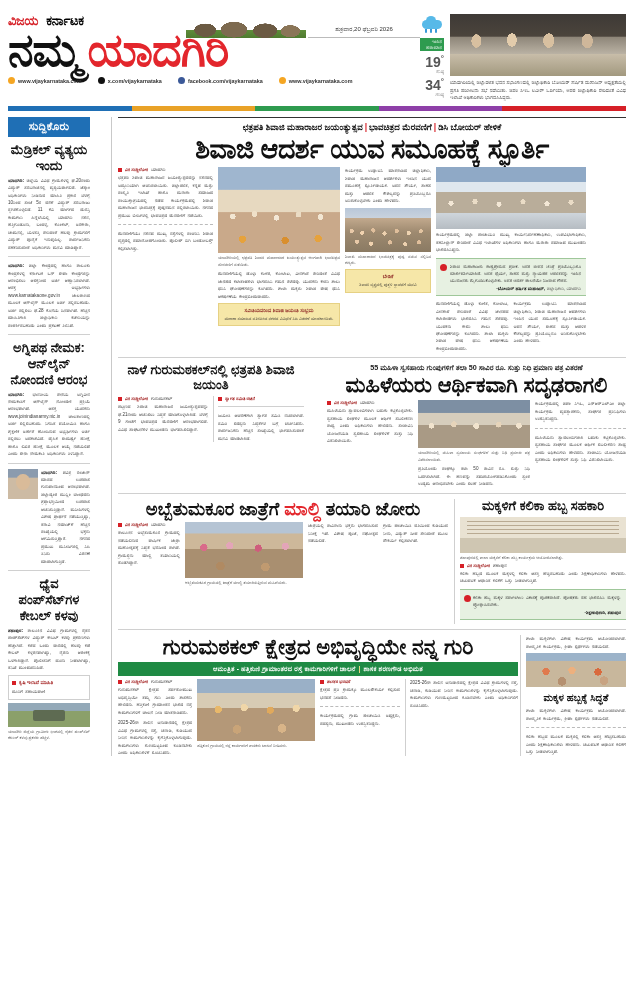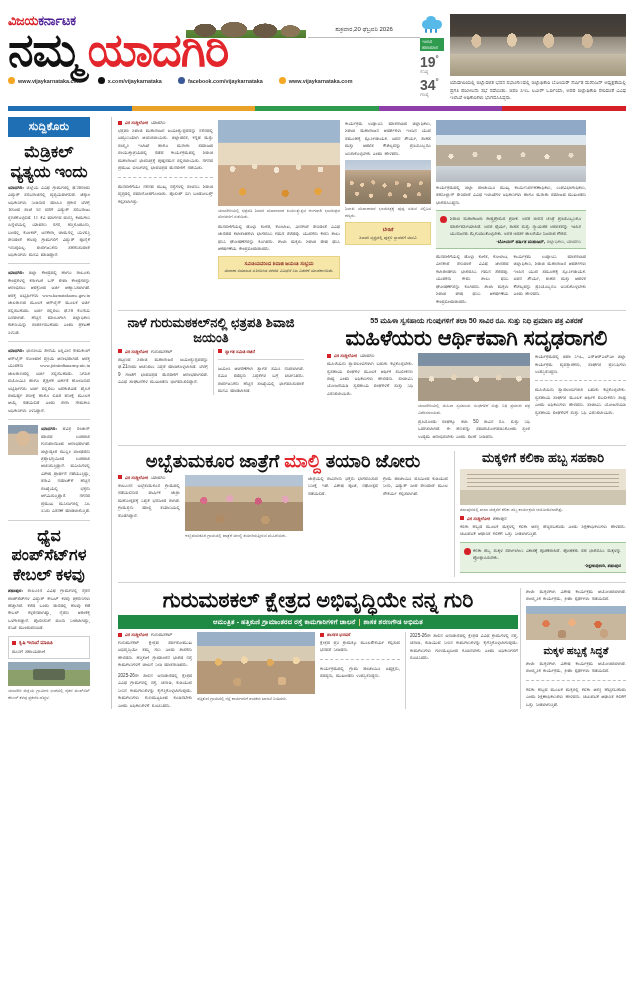--- a/index.html
+++ b/index.html
@@ -12,21 +12,21 @@
     overflow:hidden;
     position:relative;
   }
   .page{ width:634px; height:995px; position:relative; padding:0 8px; }
 
   
   .masthead{ display:flex; align-items:flex-start; padding:14px 0 4px 0; height:104px; position:relative; }
   .mh-left{ width:300px; position:relative; }
   .brand-small{ font-size:13px; font-weight:bold; letter-spacing:-0.3px; line-height:1; }
   .brand-small .vij{ color:#d62027; }
-  .brand-small .kar{ color:#4c1d95; }
+  .brand-small .kar{ color:#000000;margin-left:8px; }
   .brand-big{ display:flex; align-items:baseline; margin-top:2px; line-height:0.92; }
   .bb-black{ font-size:46px; font-weight:bold; color:#111; letter-spacing:-1px; }
   .bb-red{ font-size:46px; font-weight:bold; color:#e3262c; letter-spacing:-1px; margin-left:6px; }
   .hill{
     position:absolute; left:178px; top:-2px; width:120px; height:26px;
     background:
       radial-gradient(ellipse 18px 11px at 16% 70%, #6b5a43 0 60%, transparent 61%),
       radial-gradient(ellipse 22px 13px at 40% 68%, #7d6a4f 0 60%, transparent 61%),
       radial-gradient(ellipse 20px 12px at 66% 72%, #6b5a43 0 60%, transparent 61%),
       radial-gradient(ellipse 16px 10px at 87% 74%, #8a7557 0 60%, transparent 61%),
@@ -37,21 +37,21 @@
   .soc .dot{ width:7px; height:7px; border-radius:50%; display:inline-block; }
   .soc .dot.orange{ background:#f5a623; }
   .soc .dot.fb{ background:#3b5998; }
   .soc .dot.x{ background:#111; }
   .soc b{ font-weight:bold; }
 
   .mh-date{
     width:112px; text-align:center; font-size:6px; color:#333;
     padding-top:6px; border-bottom:1px solid #bbb; padding-bottom:4px; margin-top:6px;
   }
-  .mh-weather{ width:34px; text-align:left; padding-top:4px; }
+  .mh-weather{ width:34px; text-align:right; padding-top:4px; }
   .wicon{ width:22px; height:18px; margin:0 auto; position:relative; }
   .wicon .cloud{
     position:absolute; left:1px; top:2px; width:20px; height:9px; border-radius:6px;
     background:#57b9e8;
   }
   .wicon .cloud:after{
     content:""; position:absolute; left:4px; top:-4px; width:10px; height:9px;
     border-radius:50%; background:#57b9e8;
   }
   .wicon .drop{ position:absolute; width:2px; height:4px; background:#3a9ad9; border-radius:0 0 2px 2px; top:11px; }
@@ -80,29 +80,29 @@
     background:linear-gradient(to bottom,#c8bda9,#a2997f);
   }
   .mh-cap{ font-size:5px; line-height:1.5; color:#333; margin-top:3px; text-align:justify; }
 
   
   .strip{ display:flex; height:5px; margin:2px 0 6px 0; }
   .strip i{ flex:1; display:block; }
 
   
   .grid{ display:flex; gap:6px; }
-  .col-left{ width:104px; flex:none; border-right:1px solid #c9c9c9; padding-right:21px;font-family:Liberation Serif, serif; }
+  .col-left{ width:104px; flex:none; border-right:1px solid #c9c9c9; padding-right:21px; }
   .col-main{ flex:1; }
 
   .sec-band{
     background:#1f6fb5; color:#fff; text-align:center; font-size:11px;
     padding:3px 0 4px 0; font-weight:bold; letter-spacing:.3px;
   }
   .sb-headline{
-    font-size:16px; font-weight:bold; line-height:1.22; text-align:center;
+    font-size:13px; font-weight:bold; line-height:1.22; text-align:center;
     margin:5px 0 3px 0; color:#111;
   }
   .sb-headline.small{ font-size:10px; }
   .hr-thin{ border-top:1px solid #d0d0d0; margin:5px 0; }
   .hr-dash{ border-top:1px dashed #bbb; margin:5px 0; }
 
   
   .txt{ font-size:4.6px; line-height:1.62; text-align:justify; color:#3a3a3a; word-spacing:1px; }
   .txt .lead{ font-weight:bold; color:#111; }
 
@@ -366,20 +366,21 @@
 
       <div class="sb-headline">ಮೆಡ್ರಿಕಲ್ ವ್ಯತ್ಯಯ ಇಂದು</div>
       <div class="txt"><span class="lead">ಯಾದಗಿರಿ:</span> <span>ಜಿಲ್ಲೆಯ ವಿವಿಧ ಗ್ರಾಮಗಳಲ್ಲಿ ಫೆ.20ರಂದು ವಿದ್ಯುತ್ ಸರಬರಾಜಿನಲ್ಲಿ ವ್ಯತ್ಯಯವಾಗಲಿದೆ. ಜೆಸ್ಕಾಂ ಅಧಿಕಾರಿಗಳು ನೀಡಿರುವ ಮಾಹಿತಿ ಪ್ರಕಾರ ಬೆಳಗ್ಗೆ 10ರಿಂದ ಸಂಜೆ 5ರ ವರೆಗೆ ವಿದ್ಯುತ್ ಸರಬರಾಜು ಸ್ಥಗಿತಗೊಳ್ಳಲಿದೆ. 11 ಕೆವಿ ಮಾರ್ಗದ ದುರಸ್ತಿ ಕಾಮಗಾರಿ ಹಿನ್ನೆಲೆಯಲ್ಲಿ ಯಾದಗಿರಿ ನಗರ, ಹತ್ತಿಗೂಡೂರು, ಬಂದಳ್ಳಿ, ಕೊಂಕಲ್, ಅರಕೇರಾ, ಚಾಮನಳ್ಳಿ, ಯಳಸತ್ತಿ ಸೇರಿದಂತೆ ಹಲವು ಗ್ರಾಮಗಳಿಗೆ ವಿದ್ಯುತ್ ಪೂರೈಕೆ ಇರುವುದಿಲ್ಲ. ಸಾರ್ವಜನಿಕರು ಸಹಕರಿಸುವಂತೆ ಅಧಿಕಾರಿಗಳು ಮನವಿ ಮಾಡಿದ್ದಾರೆ.</span></div>
 
       <div class="hr-thin"></div>
 
       <div class="txt"><span class="lead">ಯಾದಗಿರಿ:</span> <span>ಜಿಲ್ಲಾ ಕೇಂದ್ರದಲ್ಲಿ ಹಾಗೂ ತಾಲೂಕು ಕೇಂದ್ರಗಳಲ್ಲಿ ಕರ್ನಾಟಕ ಒನ್ ಸೇವಾ ಕೇಂದ್ರಗಳನ್ನು ಆರಂಭಿಸಲು ಆಸಕ್ತರಿಂದ ಅರ್ಜಿ ಆಹ್ವಾನಿಸಲಾಗಿದೆ. ಆಸಕ್ತ ಅಭ್ಯರ್ಥಿಗಳು www.karnatakaone.gov.in ಜಾಲತಾಣದ ಮೂಲಕ ಆನ್‌ಲೈನ್ ಮೂಲಕ ಅರ್ಜಿ ಸಲ್ಲಿಸಬಹುದು. ಅರ್ಜಿ ಸಲ್ಲಿಸಲು ಫೆ.28 ಕೊನೆಯ ದಿನವಾಗಿದೆ. ಹೆಚ್ಚಿನ ಮಾಹಿತಿಗಾಗಿ ಜಿಲ್ಲಾಧಿಕಾರಿ ಕಚೇರಿಯನ್ನು ಸಂಪರ್ಕಿಸಬಹುದು ಎಂದು ಪ್ರಕಟಣೆ ತಿಳಿಸಿದೆ.</span></div>
 
       <div class="hr-thin"></div>
 
+      <div class="sb-headline">ಅಗ್ನಿಪಥ ನೇಮಕ: ಆನ್‌ಲೈನ್ ನೋಂದಣಿ ಆರಂಭ</div>
       <div class="txt"><span class="lead">ಯಾದಗಿರಿ:</span> <span>ಭಾರತೀಯ ಸೇನೆಯ ಅಗ್ನಿವೀರ ನೇಮಕಾತಿಗೆ ಆನ್‌ಲೈನ್ ನೋಂದಣಿ ಪ್ರಕ್ರಿಯೆ ಆರಂಭವಾಗಿದೆ. ಆಸಕ್ತ ಯುವಕರು www.joinindianarmy.nic.in ಜಾಲತಾಣದಲ್ಲಿ ಅರ್ಜಿ ಸಲ್ಲಿಸಬಹುದು. ನಿಗದಿತ ವಯೋಮಿತಿ ಹಾಗೂ ಶೈಕ್ಷಣಿಕ ಅರ್ಹತೆ ಹೊಂದಿರುವ ಅಭ್ಯರ್ಥಿಗಳು ಅರ್ಜಿ ಸಲ್ಲಿಸಲು ಅವಕಾಶವಿದೆ. ದೈಹಿಕ ಸಾಮರ್ಥ್ಯ ಪರೀಕ್ಷೆ ಹಾಗೂ ಲಿಖಿತ ಪರೀಕ್ಷೆ ಮೂಲಕ ಆಯ್ಕೆ ನಡೆಯಲಿದೆ ಎಂದು ಸೇನಾ ನೇಮಕಾತಿ ಅಧಿಕಾರಿಗಳು ತಿಳಿಸಿದ್ದಾರೆ.</span></div>
 
       <div class="hr-thin"></div>
 
       <div style="display:flex;gap:3px;margin-top:2px;">
         <div class="photo portrait" style="width:30px;height:30px;flex:none;"></div>
         <div class="txt" style="flex:1;"><span class="lead">ಯಾದಗಿರಿ:</span> <span>ಪವಿತ್ರ ರಂಜಾನ್ ಮಾಸದ ಉಪವಾಸ ಗುರುವಾರದಿಂದ ಆರಂಭವಾಗಿದೆ. ಜಿಲ್ಲಾದ್ಯಂತ ಮುಸ್ಲಿಂ ಬಾಂಧವರು ಶ್ರದ್ಧಾಭಕ್ತಿಯಿಂದ ಉಪವಾಸ ಆಚರಿಸುತ್ತಿದ್ದಾರೆ. ಮಸೀದಿಗಳಲ್ಲಿ ವಿಶೇಷ ಪ್ರಾರ್ಥನೆ ನಡೆಯುತ್ತಿದ್ದು, ತರಾವಿ ನಮಾಜ್‌ಗೆ ಹೆಚ್ಚಿನ ಸಂಖ್ಯೆಯಲ್ಲಿ ಭಕ್ತರು ಆಗಮಿಸುತ್ತಿದ್ದಾರೆ. ನಗರದ ಪ್ರಮುಖ ಮಸೀದಿಗಳಲ್ಲಿ ಸಿಹಿ ತಿನಿಸು ವಿತರಣೆ ಮಾಡಲಾಗುತ್ತಿದೆ.</span></div>
       </div>
 
       <div class="hr-thin"></div>
@@ -394,20 +395,24 @@
           </div>
         <div class="txt">ದೂರಿಗೆ ಸಹಾಯವಾಣಿ</div>
       </div>
 
       <div class="photo pump" style="width:100%;height:24px;margin-top:3px;"></div>
       <div class="cap">ಯಾದಗಿರಿ ಜಿಲ್ಲೆಯ ಗ್ರಾಮೀಣ ಭಾಗದಲ್ಲಿ ರೈತರ ಪಂಪ್‌ಸೆಟ್ ಕೇಬಲ್ ಕಳವು ಪ್ರಕರಣ ಹೆಚ್ಚಳ.</div>
     </div>
 
     <div class="col-main">
 
+      <div class="kicker">
+        <span>ಛತ್ರಪತಿ ಶಿವಾಜಿ ಮಹಾರಾಜರ ಜಯಂತ್ಯುತ್ಸವ</span><span class="sep">|</span><span>ಭಾವಚಿತ್ರದ ಮೆರವಣಿಗೆ</span><span class="sep">|</span><span>ಡಿಸಿ ಬೋಯರ್ ಹೇಳಿಕೆ</span>
+      </div>
+      <div class="lead-h">ಶಿವಾಜಿ ಆದರ್ಶ ಯುವ ಸಮೂಹಕ್ಕೆ ಸ್ಫೂರ್ತಿ</div>
 
       <div class="lead-body">
 
         <div class="lb-col" style="width:95px;">
           <div class="byline">
               <i class="sq"></i>
               <span>ವಿಕ ಸುದ್ದಿಲೋಕ</span> 
               <span class="who">ಯಾದಗಿರಿ</span>
             </div>
           <div class="txt">ಛತ್ರಪತಿ ಶಿವಾಜಿ ಮಹಾರಾಜರ ಜಯಂತ್ಯುತ್ಸವವನ್ನು ನಗರದಲ್ಲಿ ಅದ್ಧೂರಿಯಾಗಿ ಆಚರಿಸಲಾಯಿತು. ಜಿಲ್ಲಾಡಳಿತ, ಕನ್ನಡ ಮತ್ತು ಸಂಸ್ಕೃತಿ ಇಲಾಖೆ ಹಾಗೂ ಮರಾಠಾ ಸಮಾಜದ ಸಂಯುಕ್ತಾಶ್ರಯದಲ್ಲಿ ನಡೆದ ಕಾರ್ಯಕ್ರಮದಲ್ಲಿ ಶಿವಾಜಿ ಮಹಾರಾಜರ ಭಾವಚಿತ್ರಕ್ಕೆ ಪುಷ್ಪನಮನ ಸಲ್ಲಿಸಲಾಯಿತು. ನಗರದ ಪ್ರಮುಖ ಬೀದಿಗಳಲ್ಲಿ ಭಾವಚಿತ್ರದ ಮೆರವಣಿಗೆ ನಡೆಯಿತು.</div>

